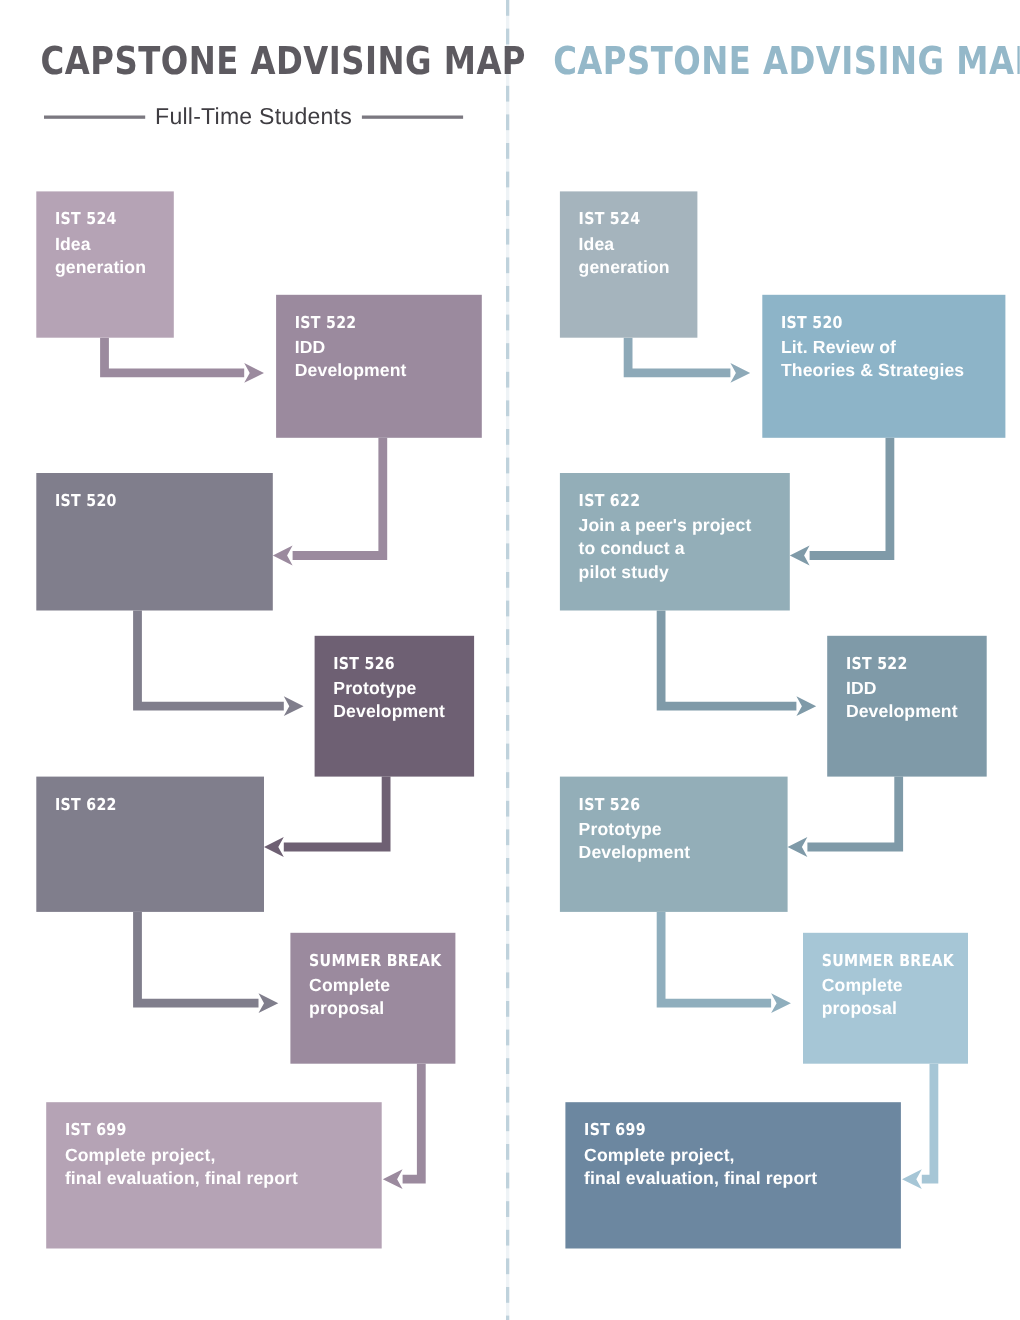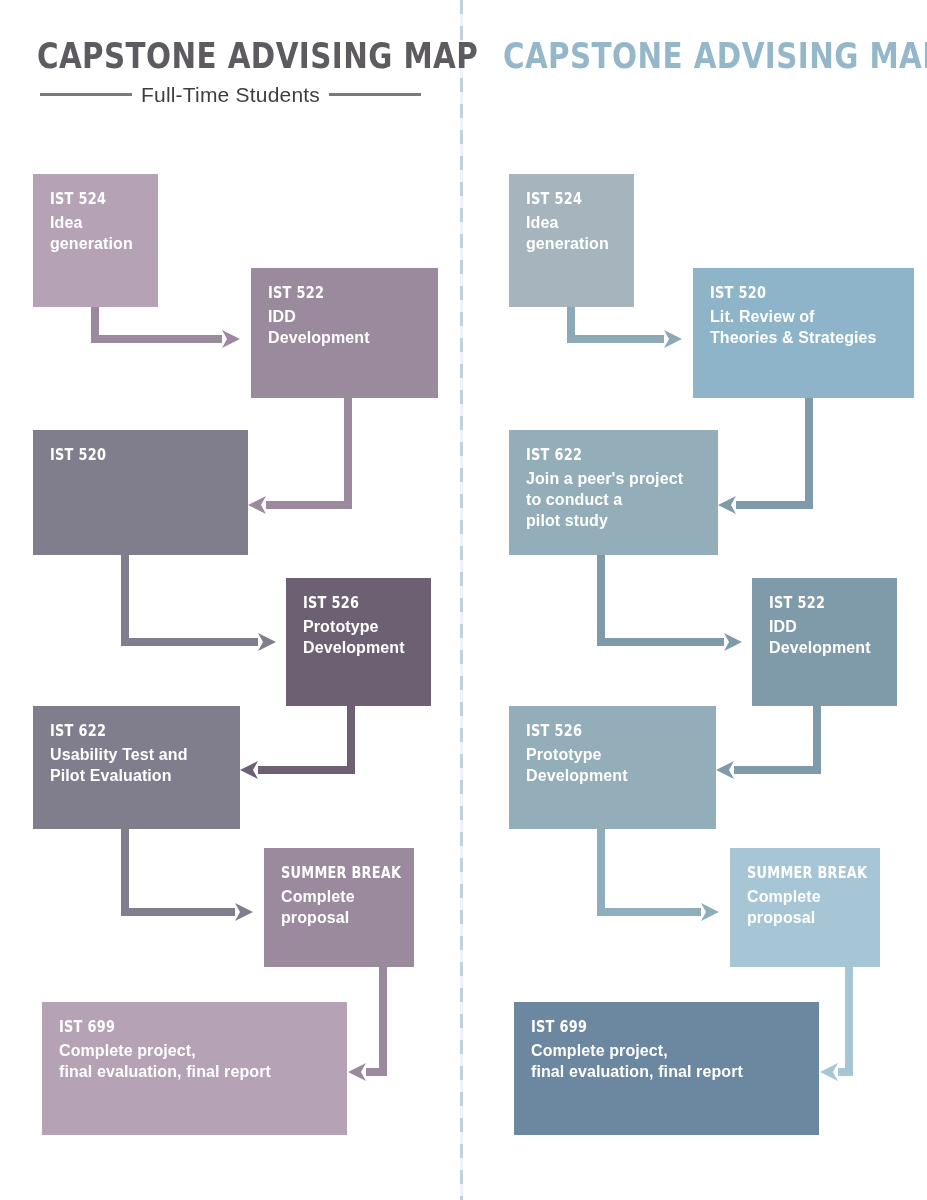--- a/index.html
+++ b/index.html
@@ -40,21 +40,21 @@
     transform: scaleX(0.84);
     transform-origin: center;
     white-space: nowrap;
     line-height: 1.05;
   }
   .hdr-sub-wrap {
     display: flex;
     align-items: center;
     justify-content: center;
     gap: 9px;
-    margin-top: 8px;
+    margin-top: 20px;
     padding: 0 28px;
   }
   .hdr-rule { flex: 1 1 auto; height: 3px; max-width: 92px; }
   .hdr-sub {
     font-size: 21px;
     font-weight: 400;
     white-space: nowrap;
     letter-spacing: 0.2px;
   }
 
@@ -142,22 +142,20 @@
         <div class="node" style="left: 33px; top: 430px; width: 215px; height: 125px; background: rgb(128, 126, 140);">
           <div class="code">IST 520</div>
         </div>
         <div class="node" style="left: 286px; top: 578px; width: 145px; height: 128px; background: rgb(110, 96, 115);">
           <div class="code">IST 526</div>
           <div class="desc">Prototype
 Development</div>
         </div>
         <div class="node" style="left: 33px; top: 706px; width: 207px; height: 123px; background: rgb(128, 126, 140);">
           <div class="code">IST 622</div>
-          <div class="desc">Usability Test and
-Pilot Evaluation</div>
         </div>
         <div class="node" style="left: 264px; top: 848px; width: 150px; height: 119px; background: rgb(155, 138, 158);">
           <div class="code">SUMMER BREAK</div>
           <div class="desc">Complete
 proposal</div>
         </div>
         <div class="node" style="left: 42px; top: 1002px; width: 305px; height: 133px; background: rgb(181, 163, 181);">
           <div class="code">IST 699</div>
           <div class="desc">Complete project,
 final evaluation, final report</div>

